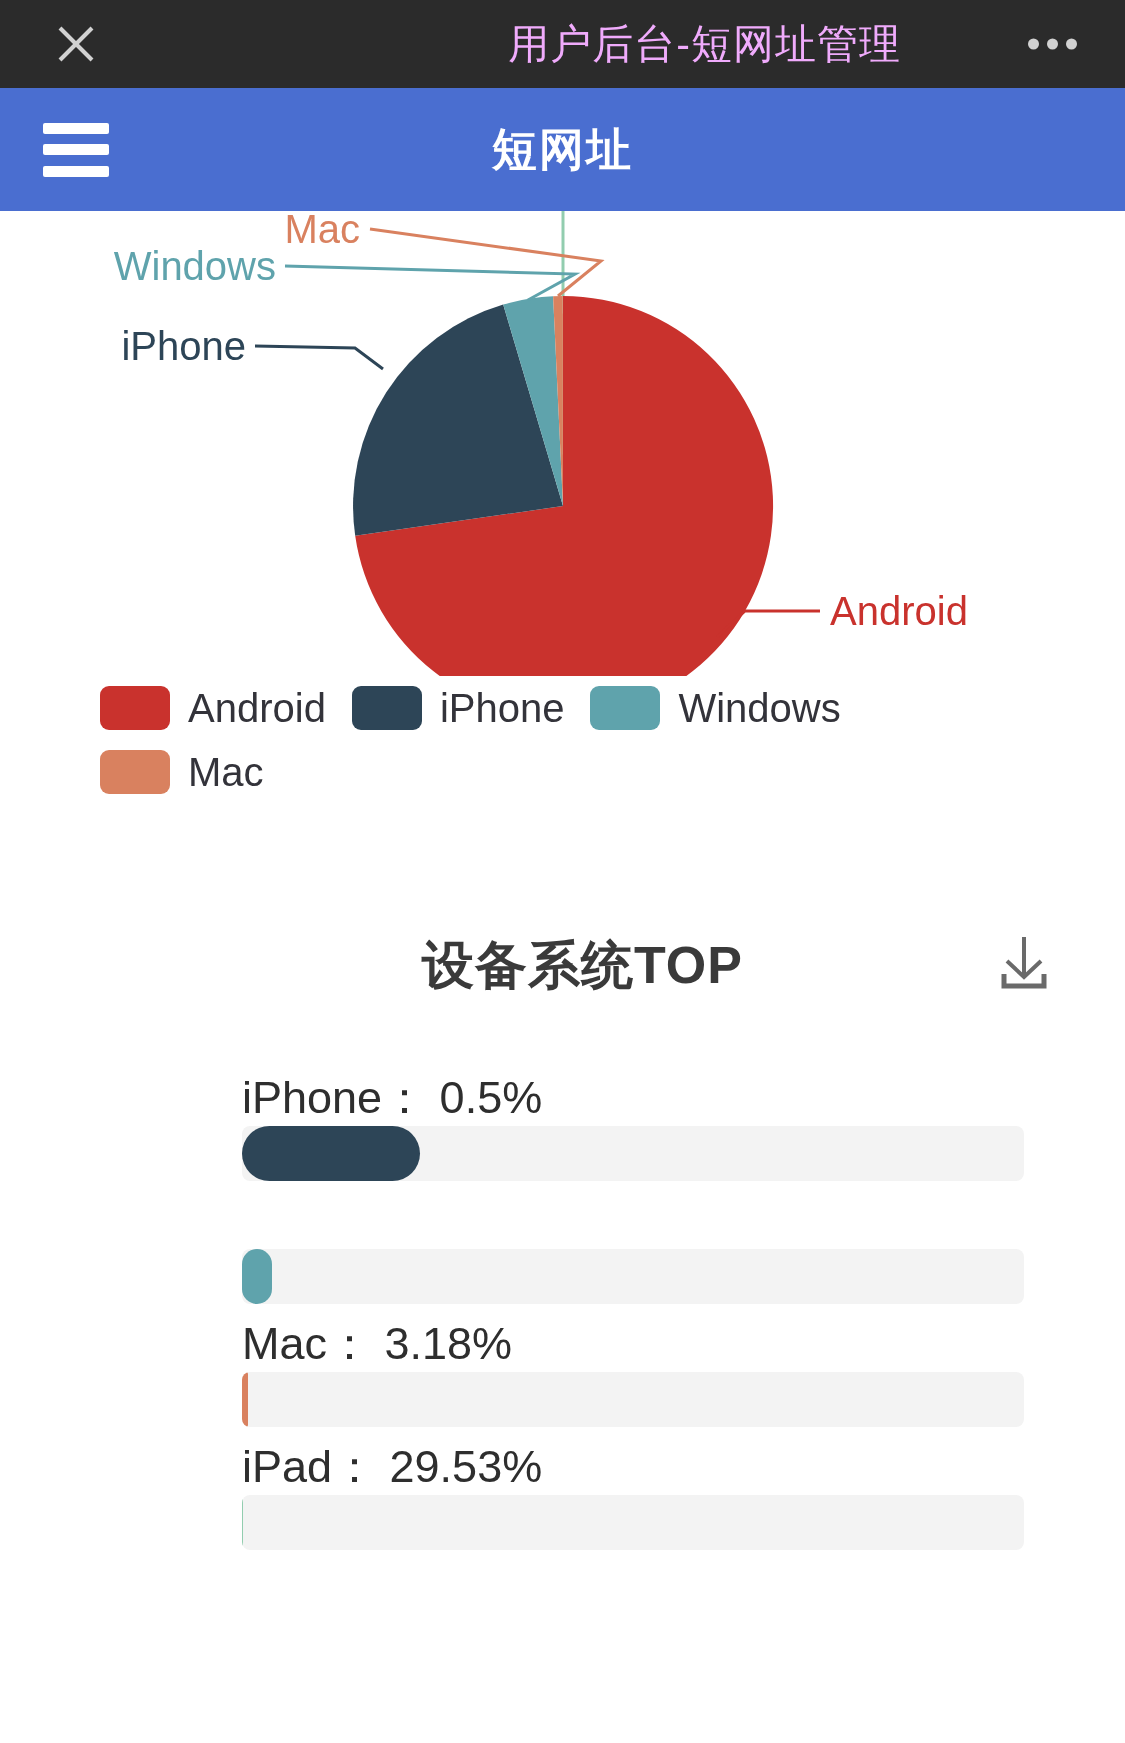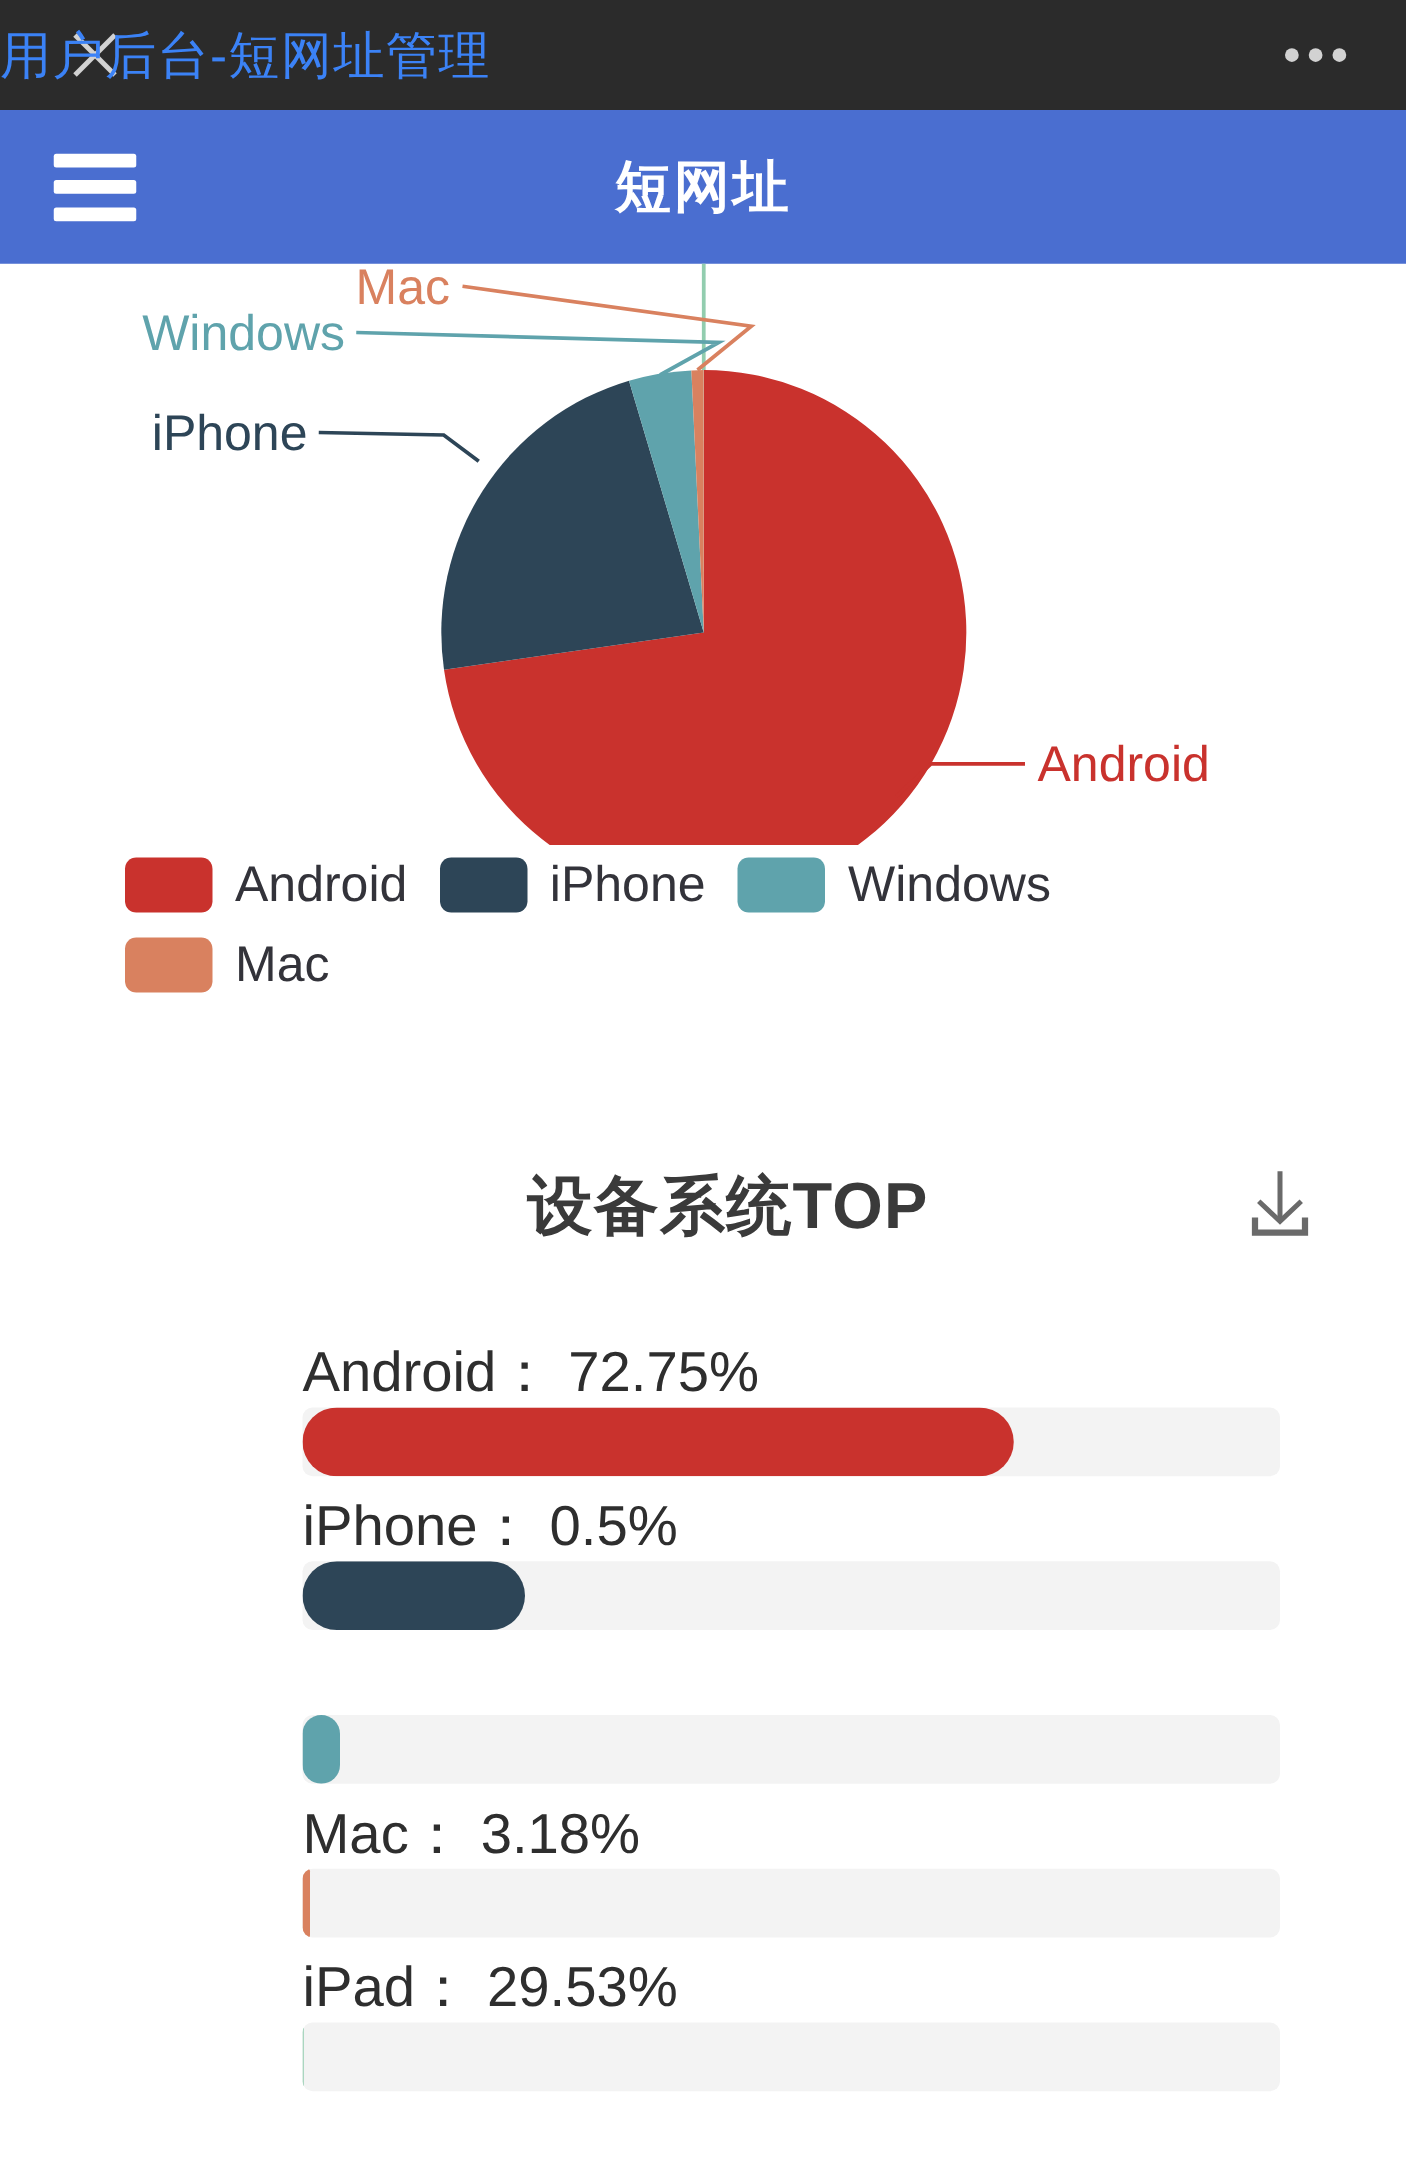--- a/index.html
+++ b/index.html
@@ -21,22 +21,22 @@
   }
   .close-icon {
     position: absolute; left: 52px; top: 50%;
     transform: translateY(-50%);
     width: 48px; height: 48px;
     display: flex; align-items: center; justify-content: center;
   }
   .close-icon svg { display: block; }
   .titlebar-title {
     position: absolute; left: 0; width: 901px;
-    text-align: left;
-    color: #3b82f6;
+    text-align: right;
+    color: #f0abfc;
     font-size: 41px;
     letter-spacing: 1px;
     line-height: 88px;
     font-weight: 400;
   }
   .more-icon {
     position: absolute; right: 48px; top: 50%;
     transform: translateY(-50%);
     display: flex; gap: 8px; align-items: center;
   }
@@ -241,26 +241,20 @@
           <line x1="31" y1="6" x2="31" y2="45" stroke="#6a6a6a" stroke-width="4"></line>
           <polyline points="14,30 31,46 48,30" fill="none" stroke="#6a6a6a" stroke-width="4"></polyline>
           <polyline points="11,43 11,55 51,55 51,43" fill="none" stroke="#6a6a6a" stroke-width="5"></polyline>
         </svg>
       </div>
     </div>
   </div>
 
   <div class="bars">
 
-    <div class="bar-row">
-      <div class="bar-label">Android： 72.75%</div>
-      <div class="bar-track">
-        <div class="bar-fill" style="width:72.75%;background:#c9322d"></div>
-      </div>
-    </div>
 
     <div class="bar-row">
       <div class="bar-label">iPhone： 0.5%</div>
       <div class="bar-track">
         <div class="bar-fill" style="width:22.7%;background:#2d4557"></div>
       </div>
     </div>
 
     <div class="bar-row">
       <div class="bar-track">

